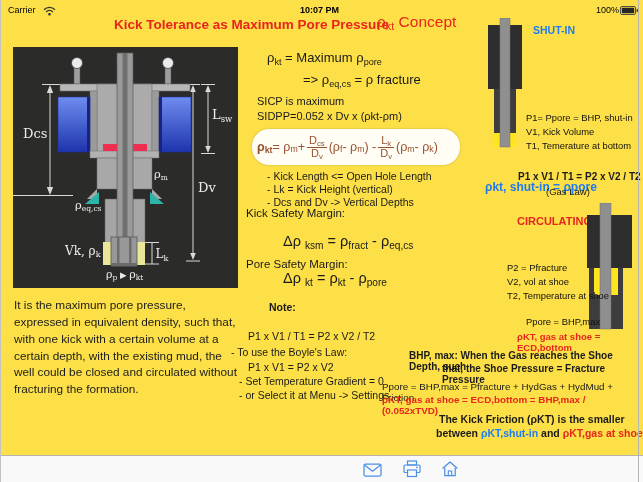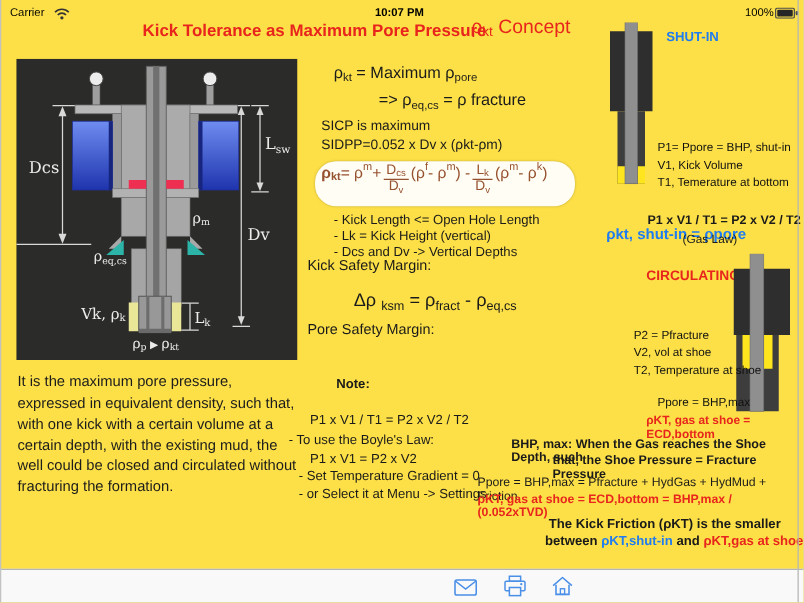--- a/index.html
+++ b/index.html
@@ -6,21 +6,21 @@
   #stage{position:relative;width:643px;height:482px;background:#fde047;overflow:hidden;
          font-family:"Liberation Sans",sans-serif;color:#1a1a1a;}
   .abs{position:absolute;}
   .red{color:#e8251d;}
   .blue{color:#1f7cf1;}
   .bold{font-weight:bold;}
   sub{font-size:70%;line-height:0;position:relative;top:.28em;vertical-align:baseline;}
   .frac{display:inline-flex;flex-direction:column;text-align:center;vertical-align:middle;margin:0 2px;font-size:11px;line-height:1.05;}
   .fnum{border-bottom:1.2px solid currentColor;padding:0 2px;}
   .fden{padding:0 2px;}
-  .formula-box{display:flex;align-items:flex-start;background:#fffdf4;color:#96512e;
+  .formula-box{display:flex;align-items:center;background:#fffdf4;color:#96512e;
                font-size:12.5px;padding:2px 5px;box-shadow:0 0 2px rgba(0,0,0,.25);border-radius:17px;}
   .statusbar{left:0;top:0;width:643px;height:20px;font-size:9px;color:#000;}
   .toolbar{left:0;top:455px;width:643px;height:27px;background:#f9f9f9;border-top:1px solid #b4b4b4;box-sizing:border-box;}
   .tool-btn{position:absolute;cursor:pointer;}
   .edge-l{left:0;top:0;width:1px;height:482px;background:#c2c2c2;}
   .edge-r{left:638px;top:0;width:1px;height:482px;background:#b5b5b5;}
   .desc{font-size:11.8px;line-height:1.43;color:#1c1c1c;width:223px;}
   .sm{font-size:9.4px;color:#111;}
   svg text{font-family:"DejaVu Serif",serif;fill:#ececec;}
 </style>
@@ -155,20 +155,21 @@
       </span>(ρ<sub>f</sub> - ρ<sub>m</sub>) - <span class="frac">
         <span class="fnum">L<sub>k</sub></span>
         <span class="fden">D<sub>v</sub></span>
       </span>(ρ<sub>m</sub> - ρ<sub>k</sub>)</div>
   <div class="abs" style="left:267px;top:170px;font-size:10.5px;">- Kick Length &lt;= Open Hole Length</div>
   <div class="abs" style="left:267px;top:183px;font-size:10.5px;">- Lk = Kick Height (vertical)</div>
   <div class="abs" style="left:267px;top:196px;font-size:10.5px;">- Dcs and Dv -&gt; Vertical Depths</div>
   <div class="abs" style="left:246px;top:207px;font-size:11.5px;">Kick Safety Margin:</div>
   <div class="abs" style="left:283px;top:233px;font-size:14.5px;">Δρ <sub>ksm</sub> = ρ<sub>fract</sub> - ρ<sub>eq,cs</sub></div>
   <div class="abs" style="left:246px;top:258px;font-size:11.5px;">Pore Safety Margin:</div>
+  <div class="abs" style="left:283px;top:270px;font-size:14.5px;">Δρ <sub>kt</sub> = ρ<sub>kt</sub> - ρ<sub>pore</sub></div>
   <div class="abs bold" style="left:269px;top:301px;font-size:10.5px;">Note:</div>
   <div class="abs" style="left:248px;top:330px;font-size:10.5px;">P1 x V1 / T1 = P2 x V2 / T2</div>
   <div class="abs" style="left:231px;top:346px;font-size:10.5px;">- To use the Boyle's Law:</div>
   <div class="abs" style="left:248px;top:361px;font-size:10.5px;">P1 x V1 = P2 x V2</div>
   <div class="abs" style="left:239px;top:375px;font-size:10.5px;">- Set Temperature Gradient = 0</div>
   <div class="abs" style="left:239px;top:389px;font-size:10.5px;">- or Select it at Menu -&gt; Settings</div>
 
   <div class="abs blue bold" style="left:533px;top:24px;font-size:10.5px;">SHUT-IN</div>
   <div class="abs" style="left:483px;top:18px;">
     <svg width="44" height="132" viewBox="0 0 44 132">

